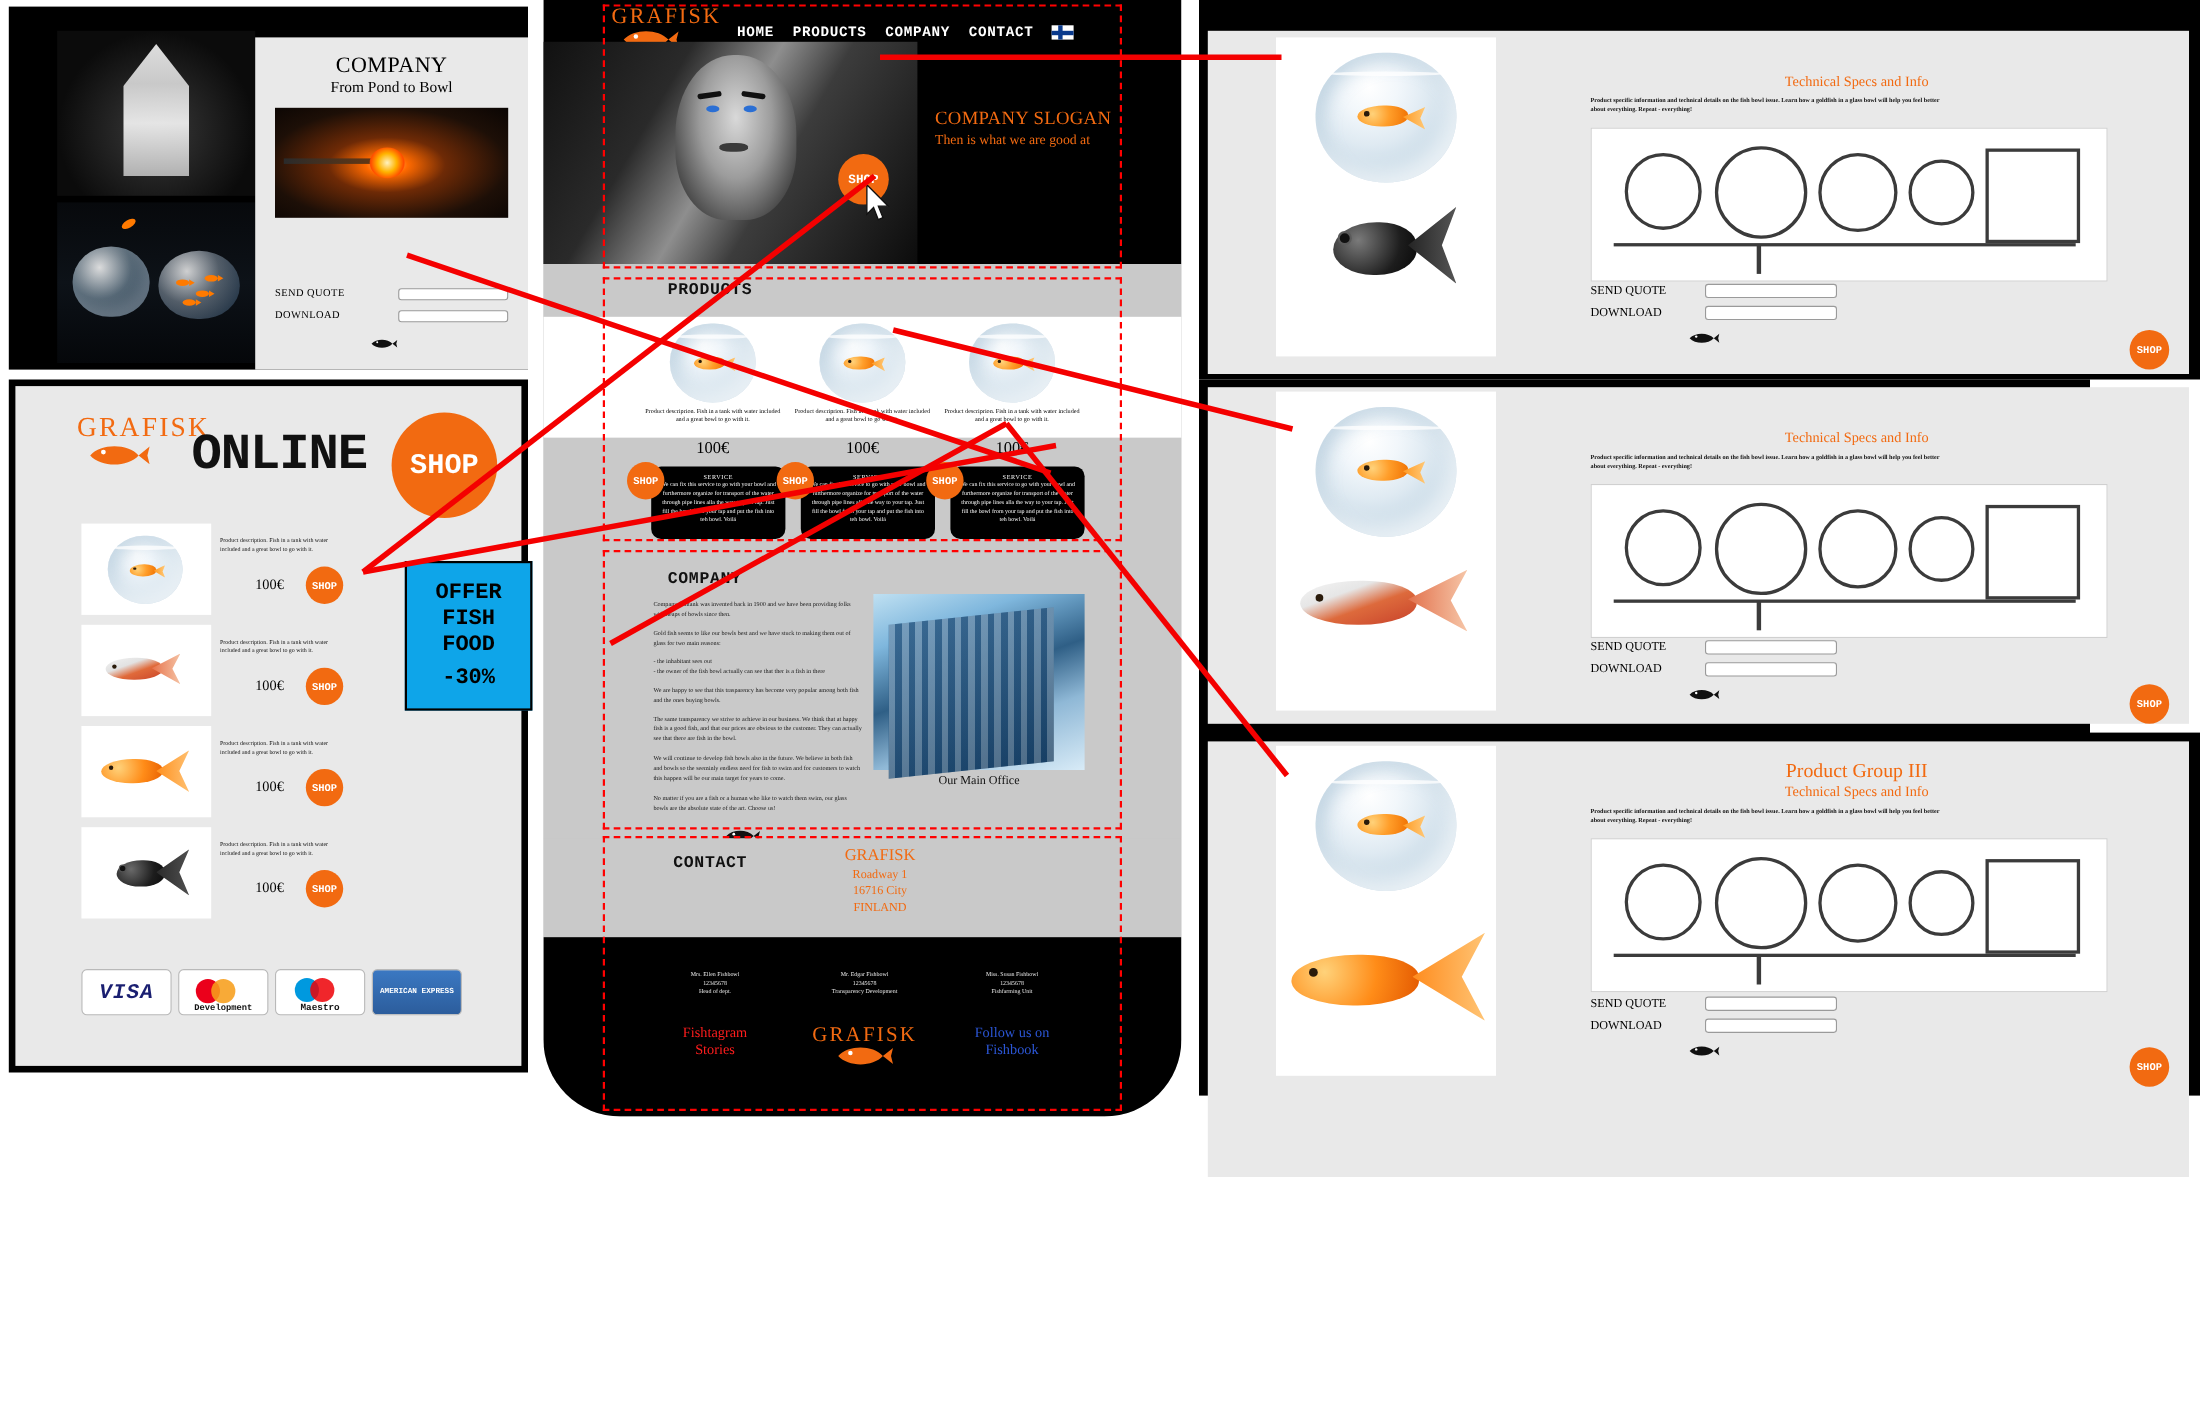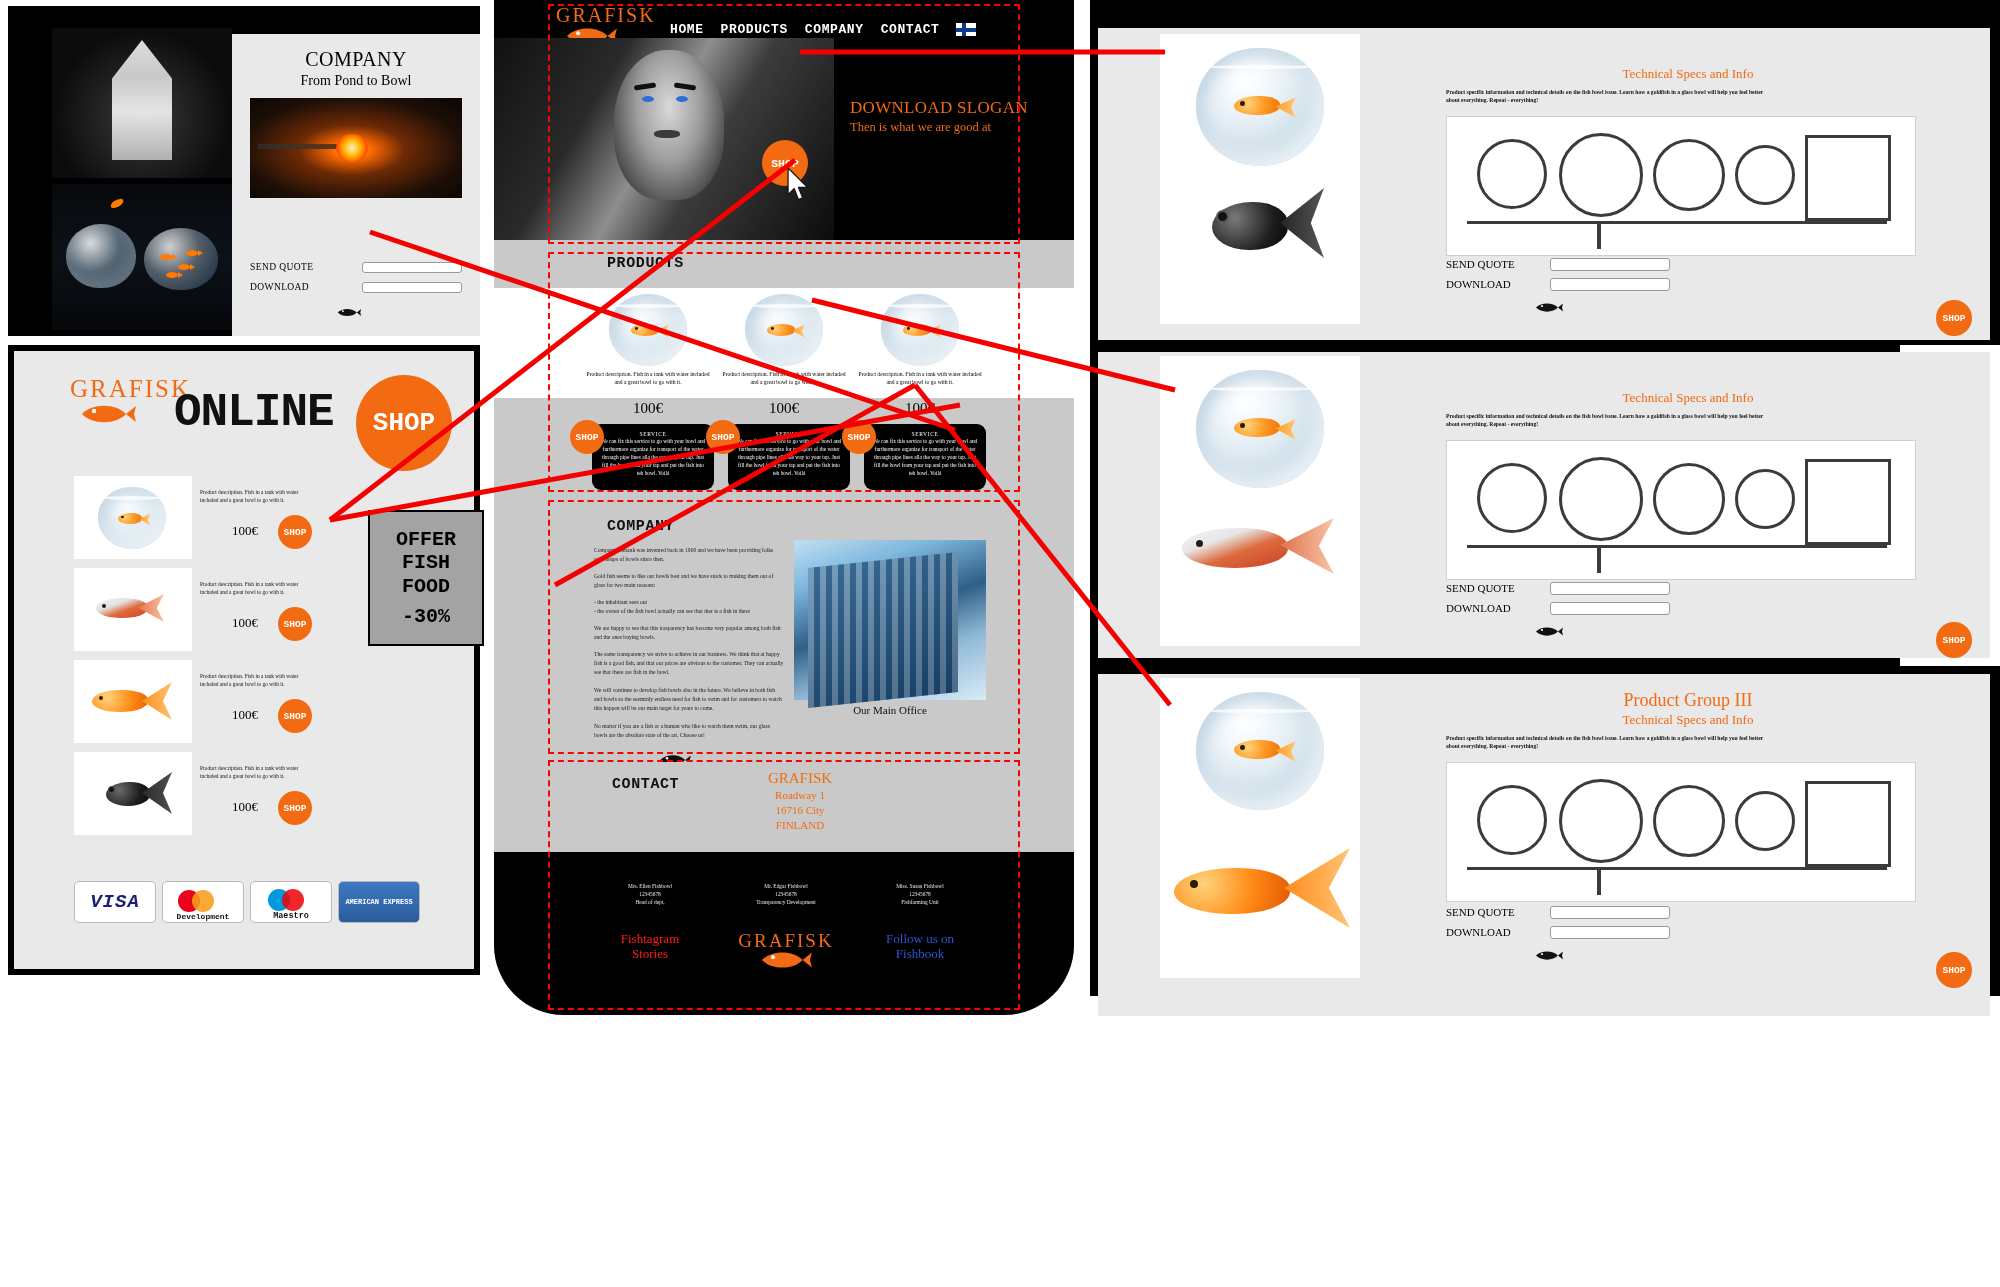--- a/index.html
+++ b/index.html
@@ -58,21 +58,21 @@
   .brand-grafisk { color:#f26a11; font-size:25px; letter-spacing:2px; }
   .online-word  { font-size:46px; font-weight:bold; letter-spacing:-1px; color:#111; }
 
   .shop-circle { border-radius:50%; background:#f26a11; color:#fff; font-weight:bold;
                  display:flex; align-items:center; justify-content:center; }
 
   .prod-card { position:absolute; background:#fff; }
   .prod-desc { position:absolute; font-size:5.4px; line-height:1.45; color:#111; }
   .price { position:absolute; font-size:13px; }
 
-  .offer-box { position:absolute; background:#a3a3a3; border:2px solid #000; }
+  .offer-box { position:absolute; background:#0ea5e9; border:2px solid #000; }
   .offer-box .t { font-size:20px; font-weight:bold; line-height:1.18; color:#000; }
 
   .card-logo { position:absolute; border-radius:5px; border:1px solid #b9b9b9; background:#fff;
                display:flex; align-items:center; justify-content:center; overflow:hidden; }
 
   
   #center { left:494px; top:0px; width:580px; height:1015px; }
   #center-body { position:absolute; left:0; top:0; width:580px; height:1015px; background:#c9c9c9;
                  border-radius:0 0 70px 70px; overflow:hidden; box-shadow:0 0 0 0 #000; }
   #c-header { position:absolute; left:0; top:0; width:580px; height:240px; background:#000; }
@@ -300,21 +300,21 @@
 
         <div class="hero-art">
           <div style="position:absolute;left:120px;top:12px;width:110px;height:150px;background:radial-gradient(ellipse at 50% 38%, #d9d9d9 0%, #9c9c9c 42%, #4a4a4a 78%, #1a1a1a 100%);border-radius:48% 48% 42% 42%;"></div>
           <div style="position:absolute;left:148px;top:58px;width:12px;height:6px;background:#2b6fd4;border-radius:50%;"></div>
           <div style="position:absolute;left:182px;top:58px;width:12px;height:6px;background:#2b6fd4;border-radius:50%;"></div>
           <div style="position:absolute;left:140px;top:46px;width:22px;height:5px;background:#111;border-radius:3px;transform:rotate(-8deg);"></div>
           <div style="position:absolute;left:180px;top:46px;width:22px;height:5px;background:#111;border-radius:3px;transform:rotate(8deg);"></div>
           <div style="position:absolute;left:160px;top:92px;width:26px;height:8px;background:#3a3a3a;border-radius:40%;"></div>
         </div>
 
-        <div class="abs serif slogan1" style="left:356px; top:98px;">DOWNLOAD SLOGAN</div>
+        <div class="abs serif slogan1" style="left:356px; top:98px;">COMPANY SLOGAN</div>
         <div class="abs serif slogan2" style="left:356px; top:120px;">Then is what we are good at</div>
         <div class="abs shop-circle sans" style="left:268px; top:140px; width:46px; height:46px; font-size:11.5px;">SHOP</div>
         <div class="abs" style="left:292px; top:168px; width:26px; height:34px;">
           <svg viewBox="0 0 20 28" width="26" height="34">
               <path d="M1 0 L1 22 L6 17 L9.5 26 L13 24.5 L9.6 16 L17 16 Z" fill="#fff" stroke="#111" stroke-width="1"></path>
             </svg>
         </div>
       </div>
 
       <div id="c-products-band">
@@ -524,21 +524,21 @@
     <div class="fish-small-blk" style="left:436px; top:272px; width:30px; height:15px;">
       <svg viewBox="0 0 60 26">
           <path d="M4 13 C14 2,38 2,48 13 C38 24,14 24,4 13 Z M48 13 L58 5 L56 13 L58 21 Z" fill="#111"></path>
           <circle cx="16" cy="10" r="2.2" fill="#fff"></circle>
         </svg>
     </div>
     <div class="abs shop-circle sans" style="left:838px; top:270px; width:36px; height:36px; font-size:9.5px;">SHOP</div>
   </div>
 
   <div class="rp-black" style="left:1090px; top:666px; width:910px; height:330px;"></div>
-  <div class="rpanel" style="left:1098px; top:674px; width:892px; height:342px;">
+  <div class="rpanel" style="left:1098px; top:674px; width:892px; height:396px;">
     <div class="abs" style="left:62px; top:4px; width:200px; height:300px; background:#fff;">
       <div class="bowl-ill" style="left:36px; top:14px; width:128px; height:118px;">
         <div class="goldfish" style="left:38px; top:48px; width:46px; height:32px;">
             <div class="b"></div>
             <div class="t"></div>
             <div class="e"></div>
           </div>
       </div>
       <div class="abs" style="left:14px; top:170px; width:176px; height:80px;">
         <div style="position:absolute;left:0;top:20px;width:116px;height:46px;border-radius:54% 46% 50% 50%;background:radial-gradient(circle at 26% 34%,#ffd27a,#ff8c18 52%,#e25700 100%);"></div>

